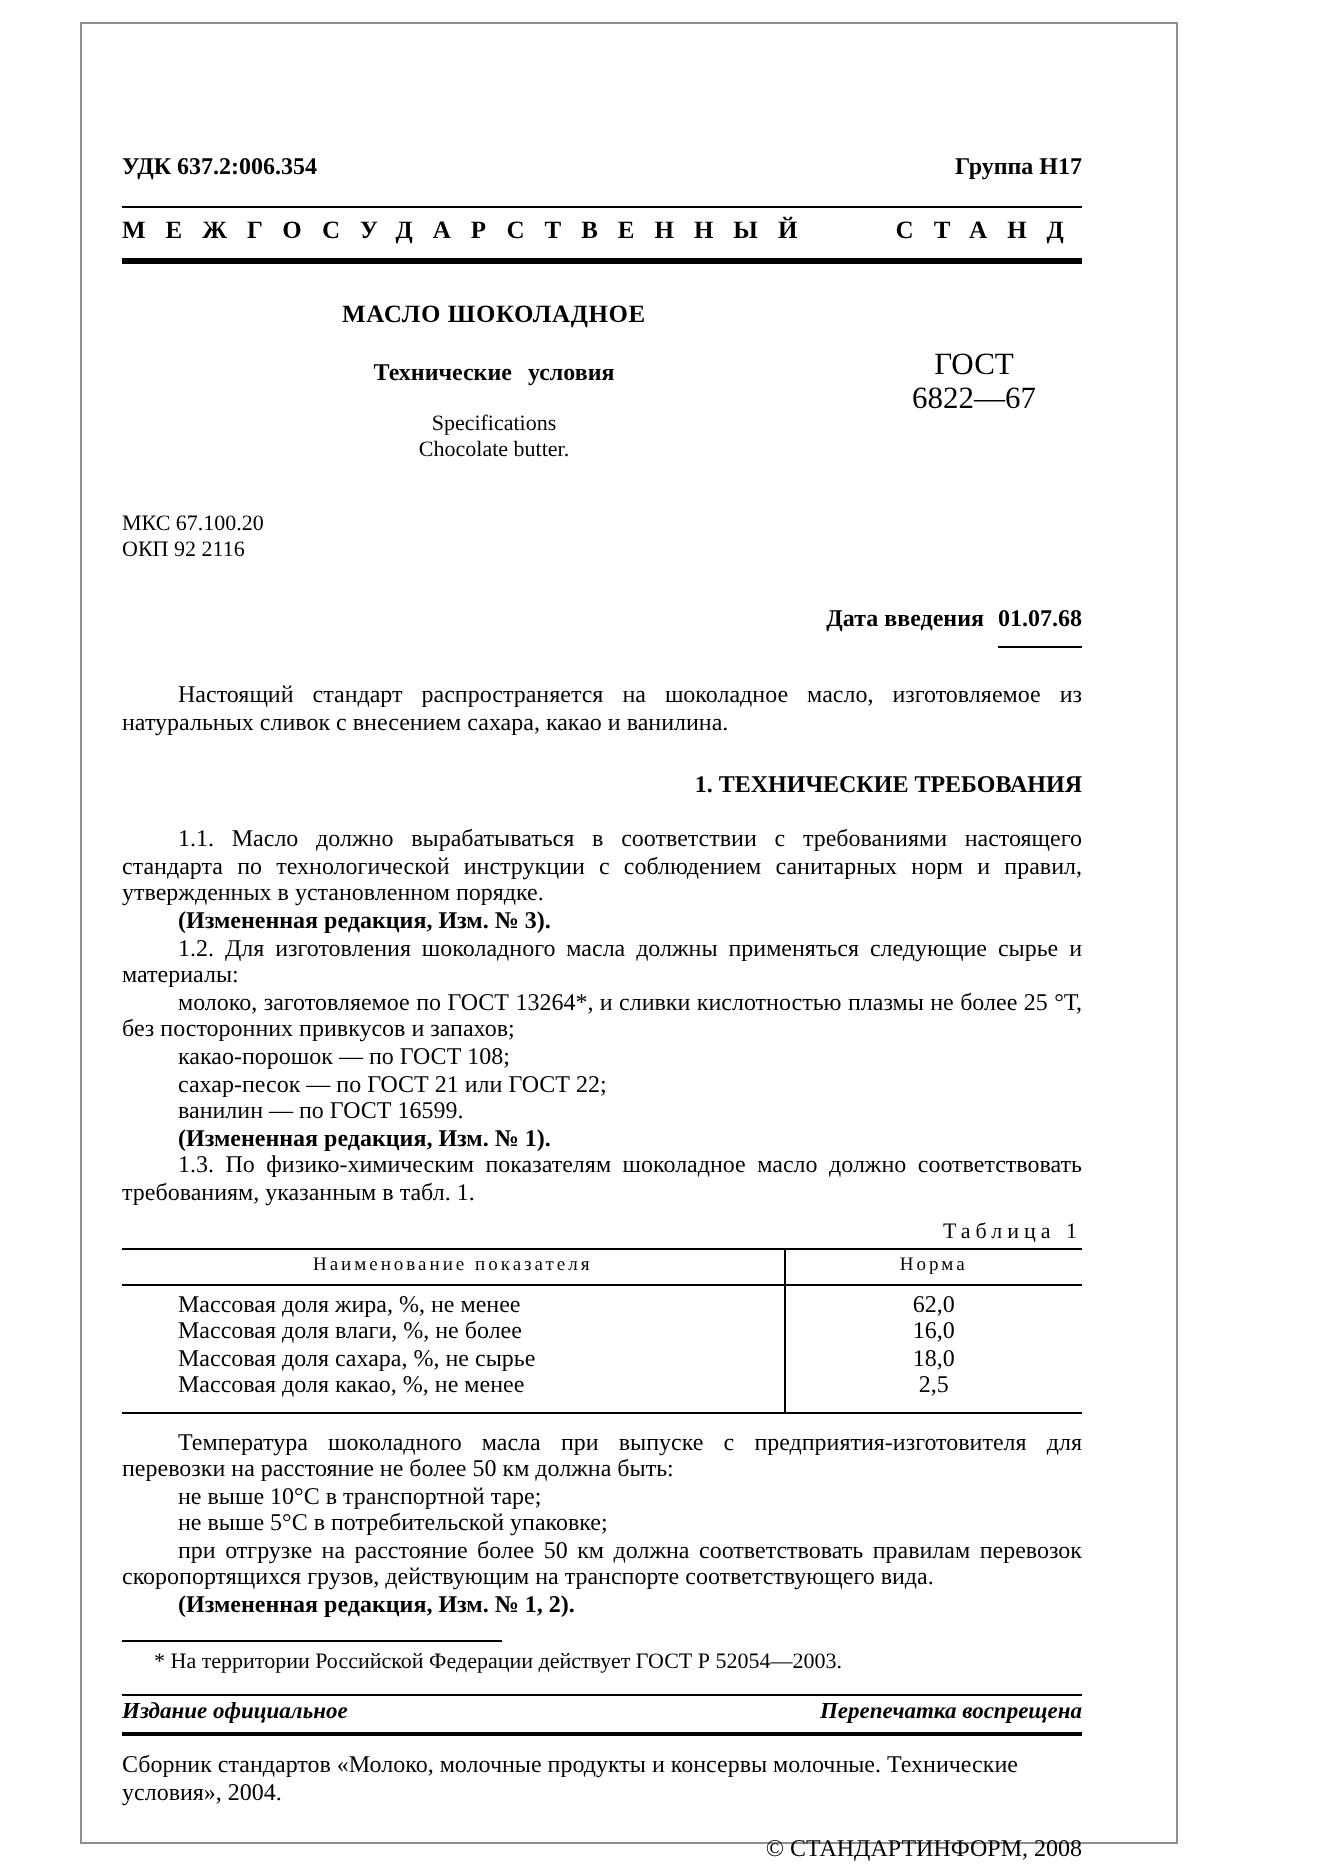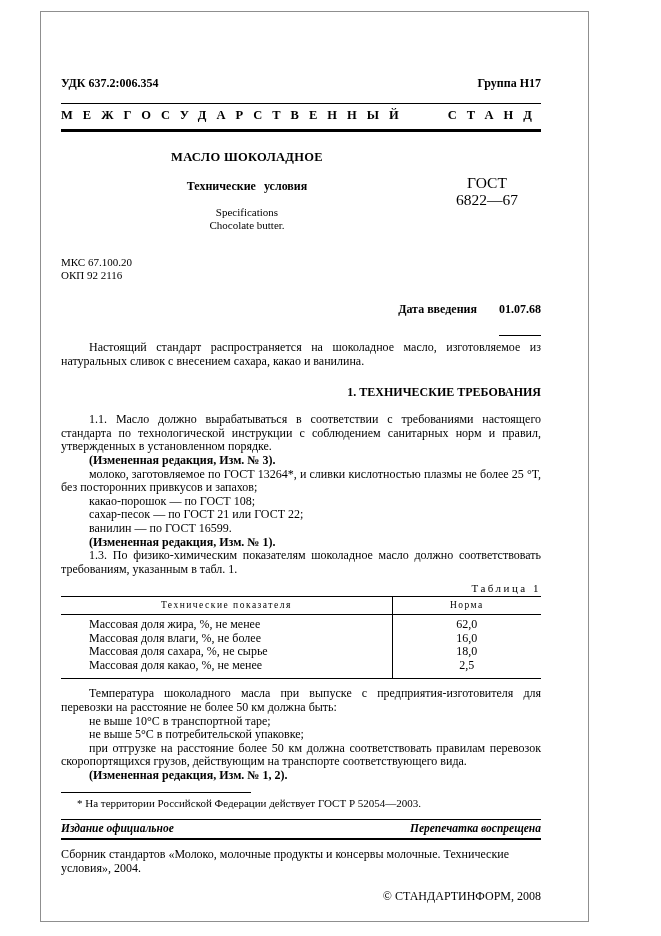--- a/index.html
+++ b/index.html
@@ -35,21 +35,21 @@
   .title-area { display: flex; margin-top: 18px; }
   .title-left { flex: 1; text-align: center; }
   .doc-title { font-weight: bold; font-size: 12.5px; letter-spacing: 0.3px; }
   .doc-subtitle { font-weight: bold; font-size: 12px; margin-top: 14px; word-spacing: 5px; }
   .doc-en { font-size: 11px; margin-top: 12px; line-height: 13px; }
   .gost-box { width: 108px; text-align: center; font-weight: normal; font-size: 15.5px; line-height: 17px; margin-top: 24px; }
 
   .codes { margin-top: 24px; font-size: 11px; line-height: 13px; }
 
   .date-line { text-align: right; font-weight: bold; font-size: 12px; margin-top: 20px; }
-  .date-value { border-bottom: 1px solid #000; padding-bottom: 19px; margin-left: 19px; }
+  .date-value { border-bottom: 1px solid #000; padding-bottom: 7px; margin-left: 4px; }
 
   .para { font-size: 12px; line-height: 13.6px; text-align: justify; text-indent: 28px; }
   .bold { font-weight: bold; }
   .intro { margin-top: 24px; }
 
   .sec-heading { text-align: right; font-weight: bold; font-size: 12px; margin: 17px 0 13px; }
 
   .table-label { text-align: right; font-size: 11px; letter-spacing: 2.5px; margin-top: 6px; }
 
   .gtable { width: 100%; border-collapse: collapse; margin-top: 2px; }
@@ -118,34 +118,35 @@
     <span class="date-value">01.07.68</span>
   </div>
 
   <div class="para intro">Настоящий стандарт распространяется на шоколадное масло, изготовляемое из натуральных сливок с внесением сахара, какао и ванилина.</div>
 
   <div class="sec-heading">1. ТЕХНИЧЕСКИЕ ТРЕБОВАНИЯ</div>
 
   <div>
     <div class="para">1.1. Масло должно вырабатываться в соответствии с требованиями настоящего стандарта по технологической инструкции с соблюдением санитарных норм и правил, утвержденных в установленном порядке.</div>
     <div class="para bold">(Измененная редакция, Изм. № 3).</div>
+    <div class="para">1.2. Для изготовления шоколадного масла должны применяться следующие сырье и материалы:</div>
     <div class="para">молоко, заготовляемое по ГОСТ 13264*, и сливки кислотностью плазмы не более 25 °Т, без посторонних привкусов и запахов;</div>
     <div class="para">какао-порошок — по ГОСТ 108;</div>
     <div class="para">сахар-песок — по ГОСТ 21 или ГОСТ 22;</div>
     <div class="para">ванилин — по ГОСТ 16599.</div>
     <div class="para bold">(Измененная редакция, Изм. № 1).</div>
     <div class="para">1.3. По физико-химическим показателям шоколадное масло должно соответствовать требованиям, указанным в табл. 1.</div>
   </div>
 
   <div class="table-label">Таблица 1</div>
 
   <table class="gtable">
     <thead>
       <tr>
-        <th class="c1">Технические показателя</th>
+        <th class="c1">Наименование показателя</th>
         <th class="c2">Норма</th>
       </tr>
     </thead>
     <tbody>
       <tr>
         <td class="c1">Массовая доля жира, %, не менее</td>
         <td class="c2">62,0</td>
       </tr>
       <tr>
         <td class="c1">Массовая доля влаги, %, не более</td>

